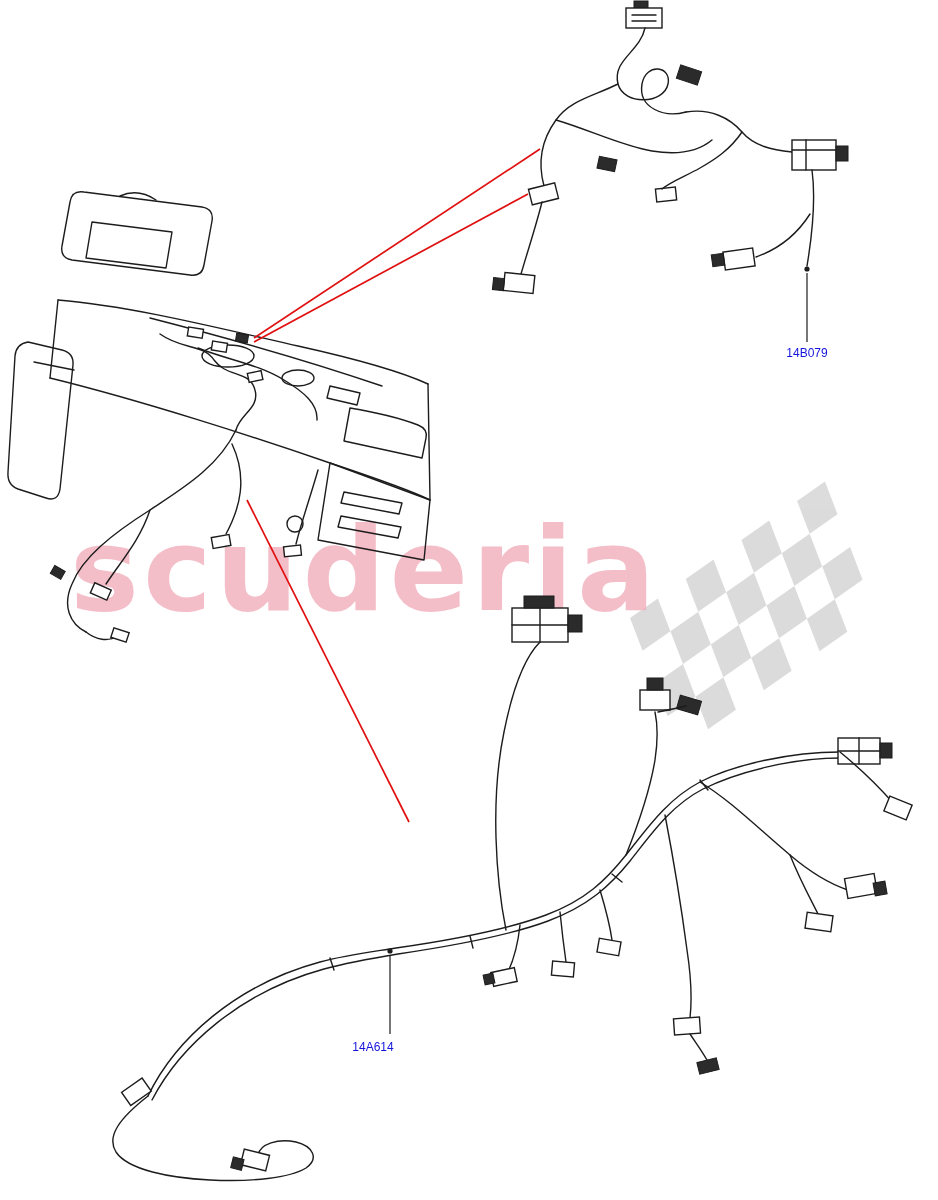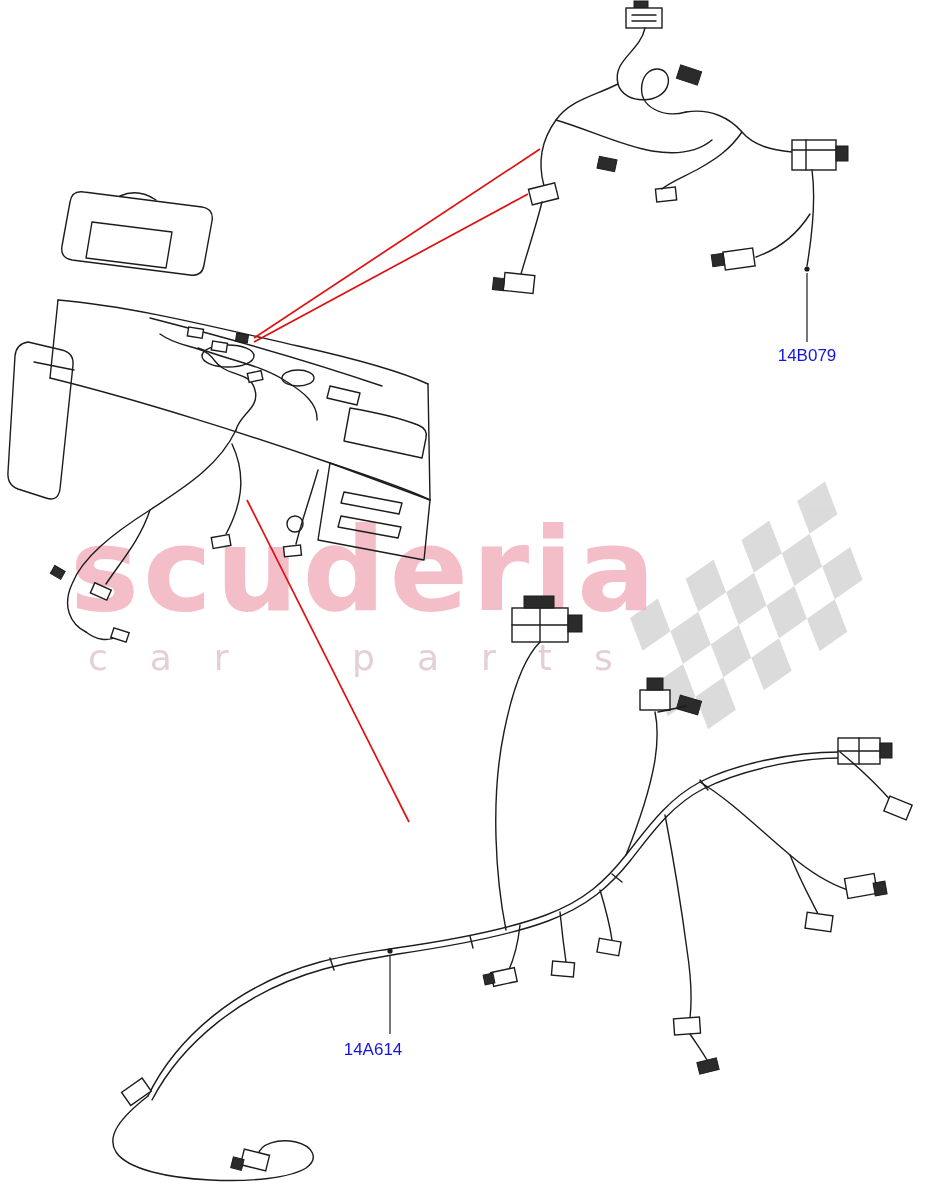--- a/index.html
+++ b/index.html
@@ -17,21 +17,21 @@
   .wm-sub{
     position:absolute;left:88px;top:640px;line-height:1;
     font-family:"DejaVu Sans",sans-serif;font-size:36px;letter-spacing:42px;word-spacing:28px;
     color:var(--watermark-sub,#e3cdd3);opacity:.95;white-space:nowrap;z-index:1;
   }
   .flag-svg{z-index:1;}
   .art-svg{z-index:2;}
   
   .part-label{
     position:absolute;width:92px;text-align:center;z-index:3;
-    font-size:17px;color:var(--part-label,#1414dd);text-decoration:none;cursor:pointer;
+    font-size:12px;color:var(--part-label,#1414dd);text-decoration:none;cursor:pointer;
   }
   #label-top{left:761px;top:346px;}
   #label-bottom{left:327px;top:1040px;}
   
   .wire{fill:none;stroke:var(--line-art,#1c1c1c);stroke-width:1.4;stroke-linecap:round;stroke-linejoin:round;}
   .conn{fill:#ffffff;stroke:var(--line-art,#1c1c1c);stroke-width:1.4;}
   .conn-dark{fill:#2b2b2b;stroke:var(--line-art,#1c1c1c);stroke-width:1;}
   .leader{stroke:var(--leader-line,#e01010);stroke-width:1.7;fill:none;}
   .pointer{stroke:var(--line-art,#1c1c1c);stroke-width:1.2;}
   .anchor-dot{fill:var(--line-art,#1c1c1c);}
@@ -55,21 +55,20 @@
       <rect class="flag-cell" x="68" y="68" width="34" height="34"></rect>
       <rect class="flag-cell" x="136" y="68" width="34" height="34"></rect>
       <rect class="flag-cell" x="204" y="68" width="34" height="34"></rect>
       <rect class="flag-cell" x="34" y="102" width="34" height="34"></rect>
       <rect class="flag-cell" x="102" y="102" width="34" height="34"></rect>
       <rect class="flag-cell" x="170" y="102" width="34" height="34"></rect>
     </g>
   </svg>
 
   <div class="wm-brand">scuderia</div>
-  <div class="wm-sub">car parts</div>
 
   <svg class="layer art-svg" width="938" height="1200" viewBox="0 0 938 1200">
 
     <g>
       <path class="wire" d="M62,246 l8,-44 q2,-12 14,-10 l118,15 q12,2 10,14 l-8,44 q-2,12 -14,10 l-118,-15 q-12,-2 -10,-14 z"></path>
       <path class="wire" d="M92,222 l80,10 -6,36 -80,-10 z"></path>
       <path class="wire" d="M120,196 q18,-8 36,4"></path>
       <path class="wire" d="M28,342 q-12,2 -13,14 l-7,116 q-1,13 10,17 l28,9 q12,4 14,-9 l13,-124 q1,-12 -11,-15 z"></path>
       <path class="wire" d="M34,362 l40,8"></path>
       <path class="wire" d="M58,300 C130,306 210,326 298,346 C352,358 402,372 428,384"></path>

